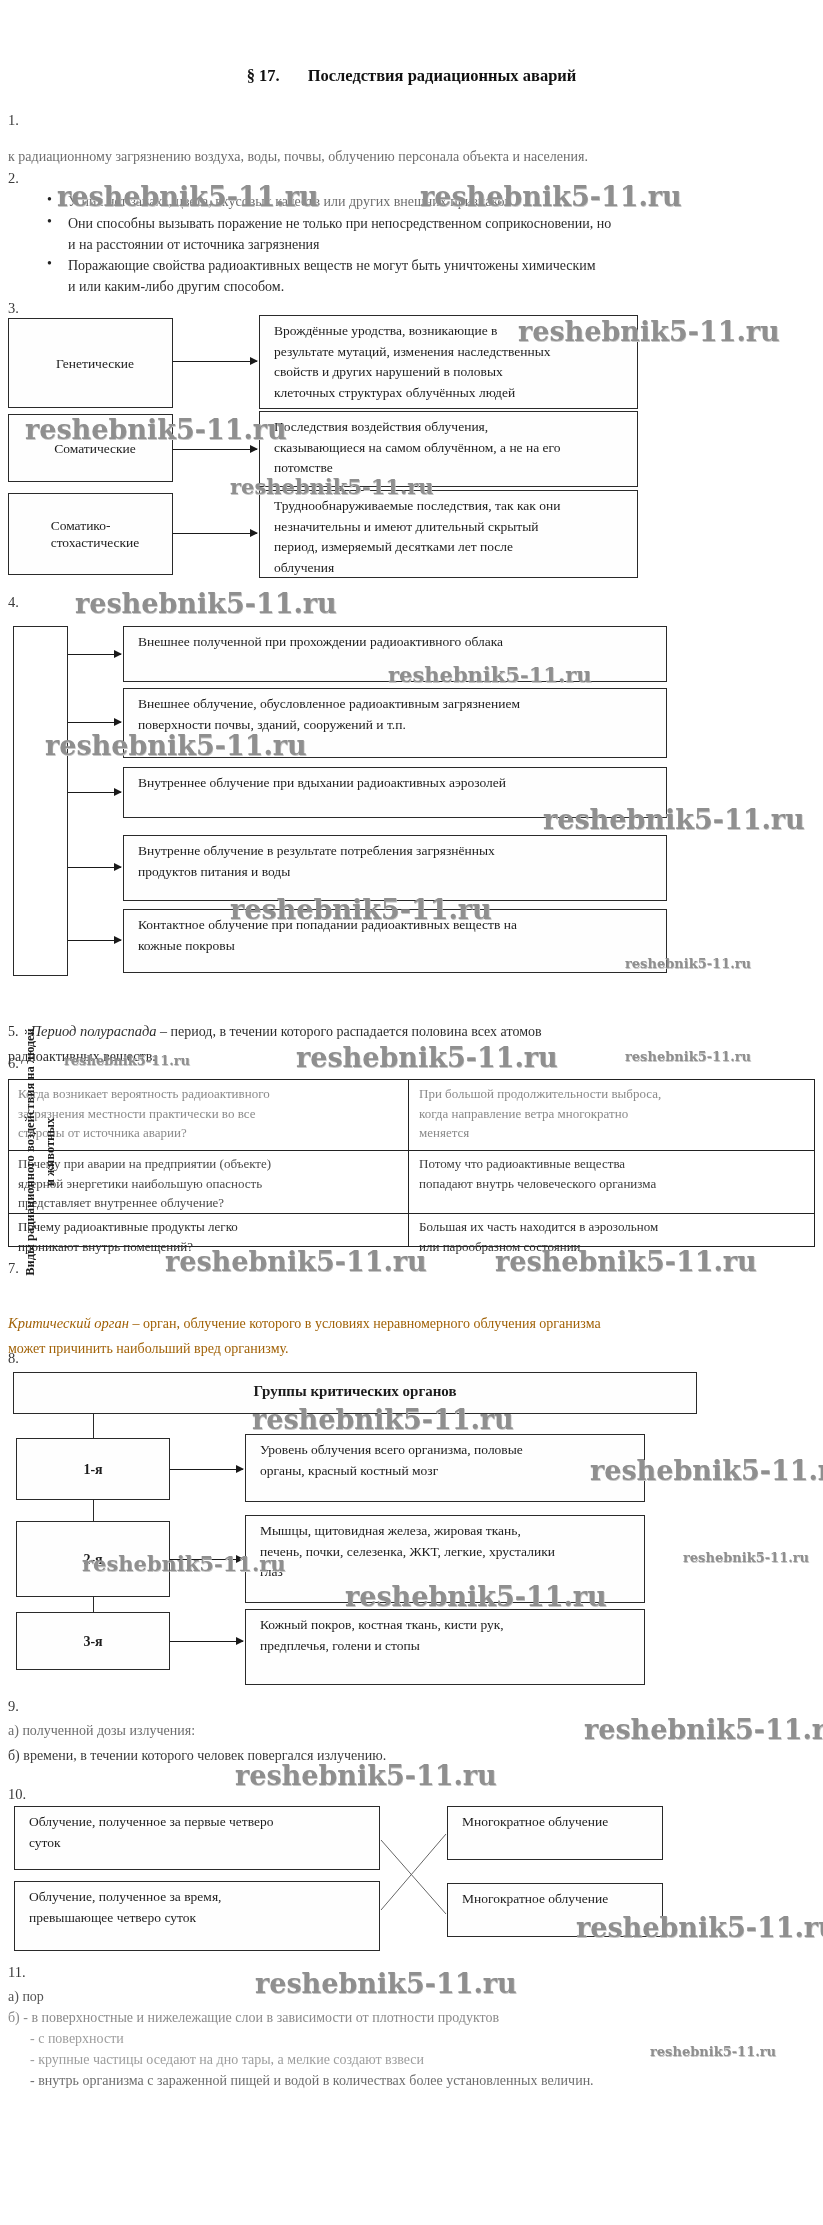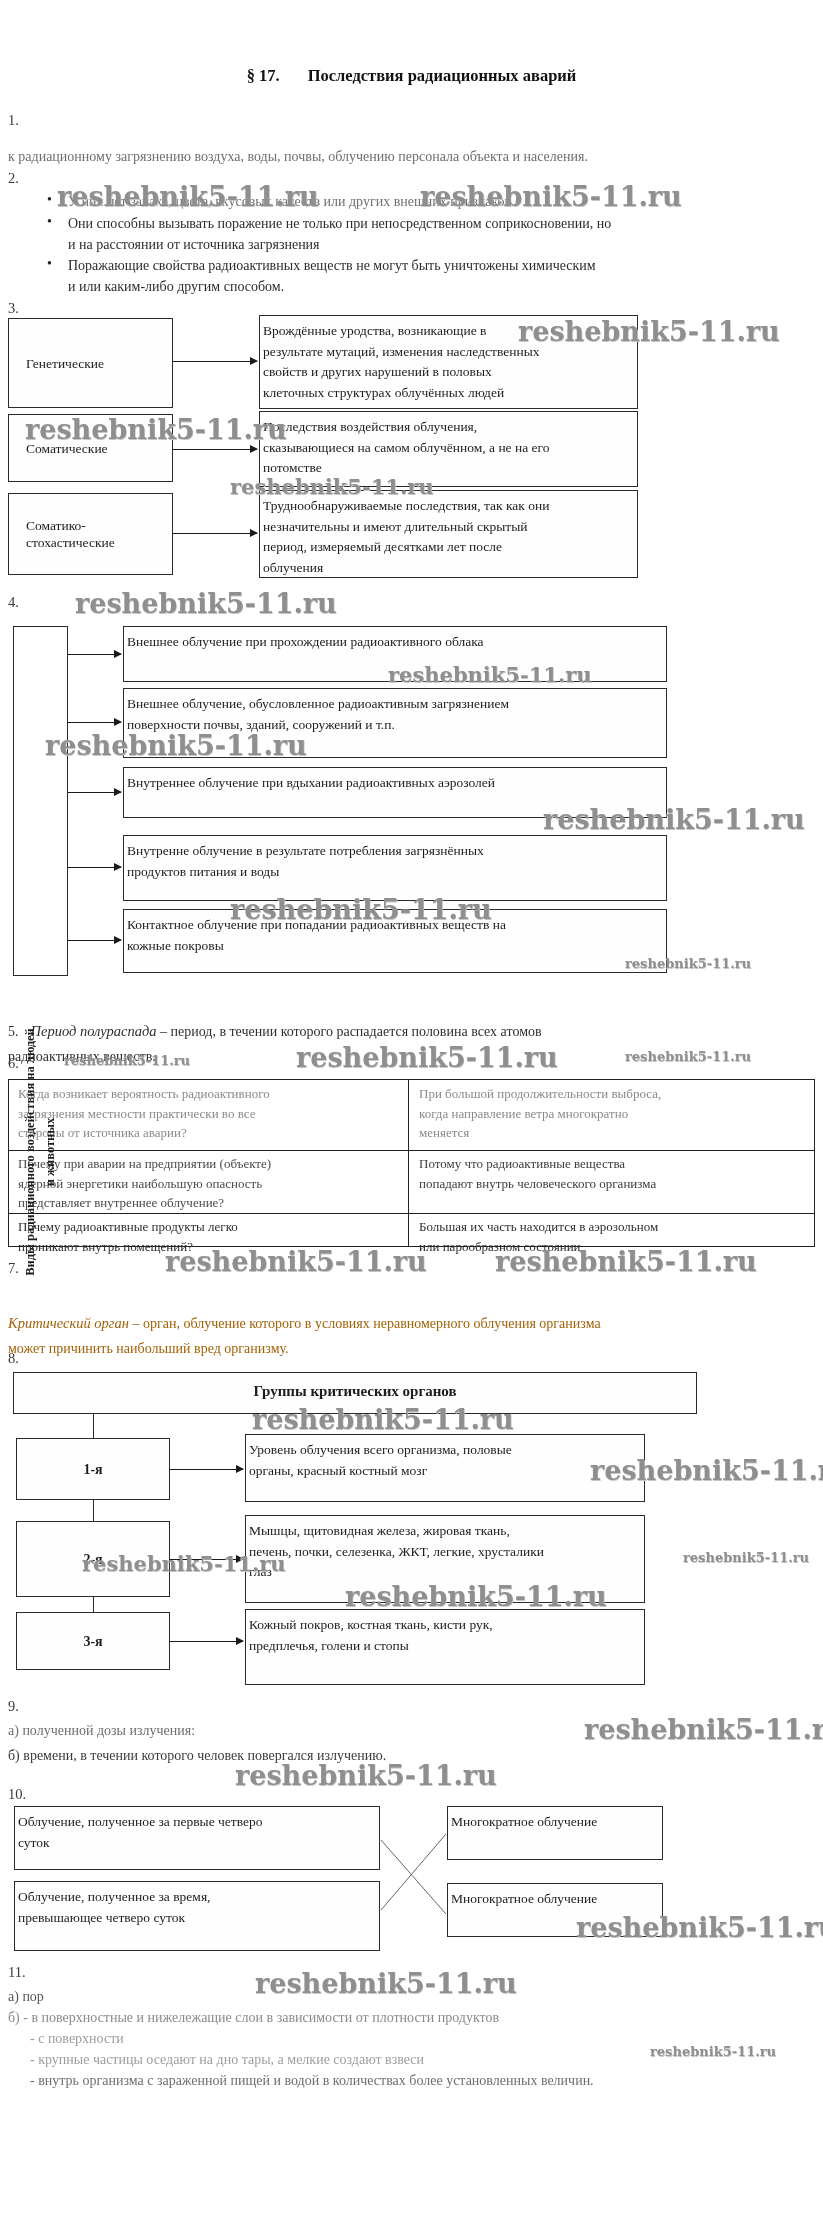--- a/index.html
+++ b/index.html
@@ -6,23 +6,23 @@
   #page{position:relative;width:823px;height:2225px;background:#ffffff;margin:0 auto;
         font-family:"Liberation Serif","DejaVu Serif",serif;color:#1c1c1c;overflow:hidden;}
   .num{position:absolute;font-size:14.5px;color:#3a3a3a;}
   .para{position:absolute;font-size:14px;line-height:21px;white-space:pre-line;}
   .fade1{color:#8a8a8a;}
   .fade2{color:#6e6e6e;}
   .fade3{color:#9d9d9d;}
   .title-wrap{position:absolute;left:0;top:66px;width:823px;text-align:center;font-weight:bold;font-size:16.5px;color:#111;}
   .title-wrap .tnum{margin-right:28px;}
   .box{position:absolute;border:1.4px solid #2a2a2a;background:#fefefe;box-sizing:border-box;z-index:2;}
-  .lbl{display:flex;align-items:center;padding-left:17px;font-size:13.5px;white-space:pre-line;line-height:17px;}
+  .lbl{display:flex;align-items:center;padding-left:9px;font-size:13.5px;white-space:pre-line;line-height:17px;justify-content:center;}
   .lbl-c{justify-content:center;padding-left:0;font-weight:bold;font-size:14px;}
-  .desc{padding:5px 3px;font-size:13.5px;line-height:20.5px;white-space:pre-line;}
+  .desc{padding:5px 14px;font-size:13.5px;line-height:20.5px;white-space:pre-line;}
   .arrow{position:absolute;height:1.2px;background:#1a1a1a;z-index:1;}
   .arrow::after{content:"";position:absolute;right:-1px;top:-3.6px;width:0;height:0;
     border-left:8px solid #1a1a1a;border-top:4px solid transparent;border-bottom:4px solid transparent;}
   .vline{position:absolute;width:1.2px;background:#2a2a2a;z-index:1;}
   .wm{position:absolute;font-family:"DejaVu Serif",serif;font-weight:bold;color:#8f8f8f;
       text-shadow:0.6px 0.6px 0 #c6c6c6;z-index:5;white-space:nowrap;pointer-events:none;}
   .wm-l{font-size:27px;}
   .wm-m{font-size:21px;}
   .wm-s{font-size:13px;}
   .bullet-dot{position:absolute;font-size:14px;color:#222;}
@@ -84,21 +84,21 @@
 облучения</span></div>
 
   <div class="num" style="left:8px;top:594px;">4.</div>
 
   <div class="vert-box" style="left:13px;top:626px;width:55px;height:350px;">
     <div class="vert-inner" style="top:350px;">Виды радиационного воздействия на людей
 и животных</div>
   </div>
 
   <div class="arrow" style="left:68px;top:654px;width:53px;"></div>
-  <div class="box desc" style="left:123px;top:626px;width:544px;height:56px;"><span>Внешнее облучение при прохождении радиоактивного облака</span></div>
+  <div class="box desc" style="left:123px;top:626px;width:544px;height:56px;"><span>Внешнее полученной при прохождении радиоактивного облака</span></div>
 
   <div class="arrow" style="left:68px;top:722px;width:53px;"></div>
   <div class="box desc" style="left:123px;top:688px;width:544px;height:70px;"><span>Внешнее облучение, обусловленное радиоактивным загрязнением
 поверхности почвы, зданий, сооружений и т.п.</span></div>
 
   <div class="arrow" style="left:68px;top:792px;width:53px;"></div>
   <div class="box desc" style="left:123px;top:767px;width:544px;height:51px;"><span>Внутреннее облучение при вдыхании радиоактивных аэрозолей</span></div>
 
   <div class="arrow" style="left:68px;top:867px;width:53px;"></div>
   <div class="box desc" style="left:123px;top:835px;width:544px;height:66px;"><span>Внутренне облучение в результате потребления загрязнённых

